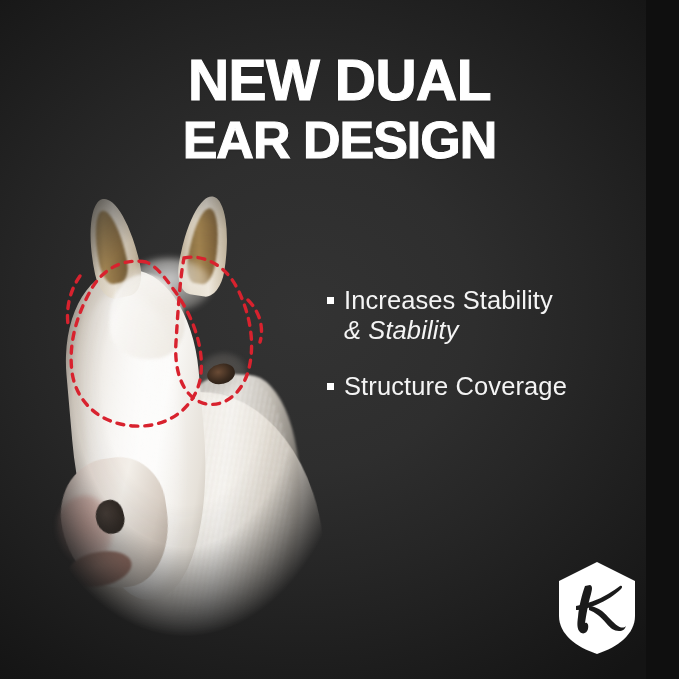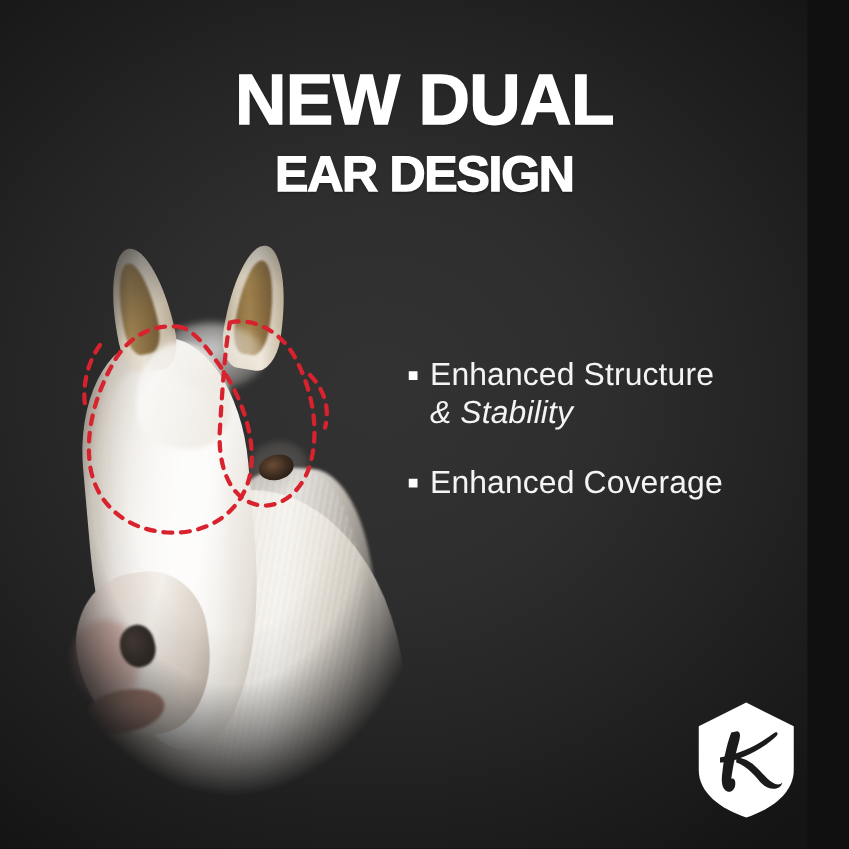--- a/index.html
+++ b/index.html
@@ -12,21 +12,21 @@
   
   #headline{
     position:absolute;left:0;top:50px;width:679px;
     text-align:center;color:#ffffff;
     font-weight:bold;font-size:57px;line-height:60px;
     letter-spacing:-0.5px;
     -webkit-text-stroke:1.1px #ffffff;
     text-shadow:0 1px 2px rgba(0,0,0,.35);
   }
   #headline .hl-line{display:block;white-space:nowrap;}
-  #headline .hl2{font-size:40px;letter-spacing:-1px;text-align:center;}
+  #headline .hl2{font-size:52px;letter-spacing:-1px;text-align:center;}
 
   
   #bullets{
     position:absolute;left:327px;top:285px;width:330px;color:#f2f2f2;
   }
   .bullet-row{display:flex;align-items:flex-start;margin-bottom:26px;}
   .bullet-sq{
     width:7px;height:7px;background:#ffffff;flex:0 0 auto;
     margin-top:12px;margin-right:10px;
   }
@@ -217,29 +217,29 @@
         <path d="M214 104 C 226 116, 230 132, 226 146"></path>
       </g>
     </svg>
   </div>
 
   <div id="bullets">
 
     <div class="bullet-row">
       <span class="bullet-sq"></span>
       <span class="bullet-txt">
-        <span>Enhanced Structure</span>
+        <span>Increases Stability</span>
         <span class="l2">&amp; Stability</span>
       </span>
     </div>
 
     <div class="bullet-row">
       <span class="bullet-sq"></span>
       <span class="bullet-txt">
-        <span>Enhanced Coverage</span>
+        <span>Structure Coverage</span>
       </span>
     </div>
 
   </div>
 
   <div id="logo">
     <svg width="86" height="96" viewBox="0 0 86 96">
       <path d="M43 2 L81 21 L81 56 C81 74, 64 87, 43 94 C22 87, 5 74, 5 56 L5 21 Z" fill="#ffffff"></path>
       <g fill="#1b1b1b">
 

